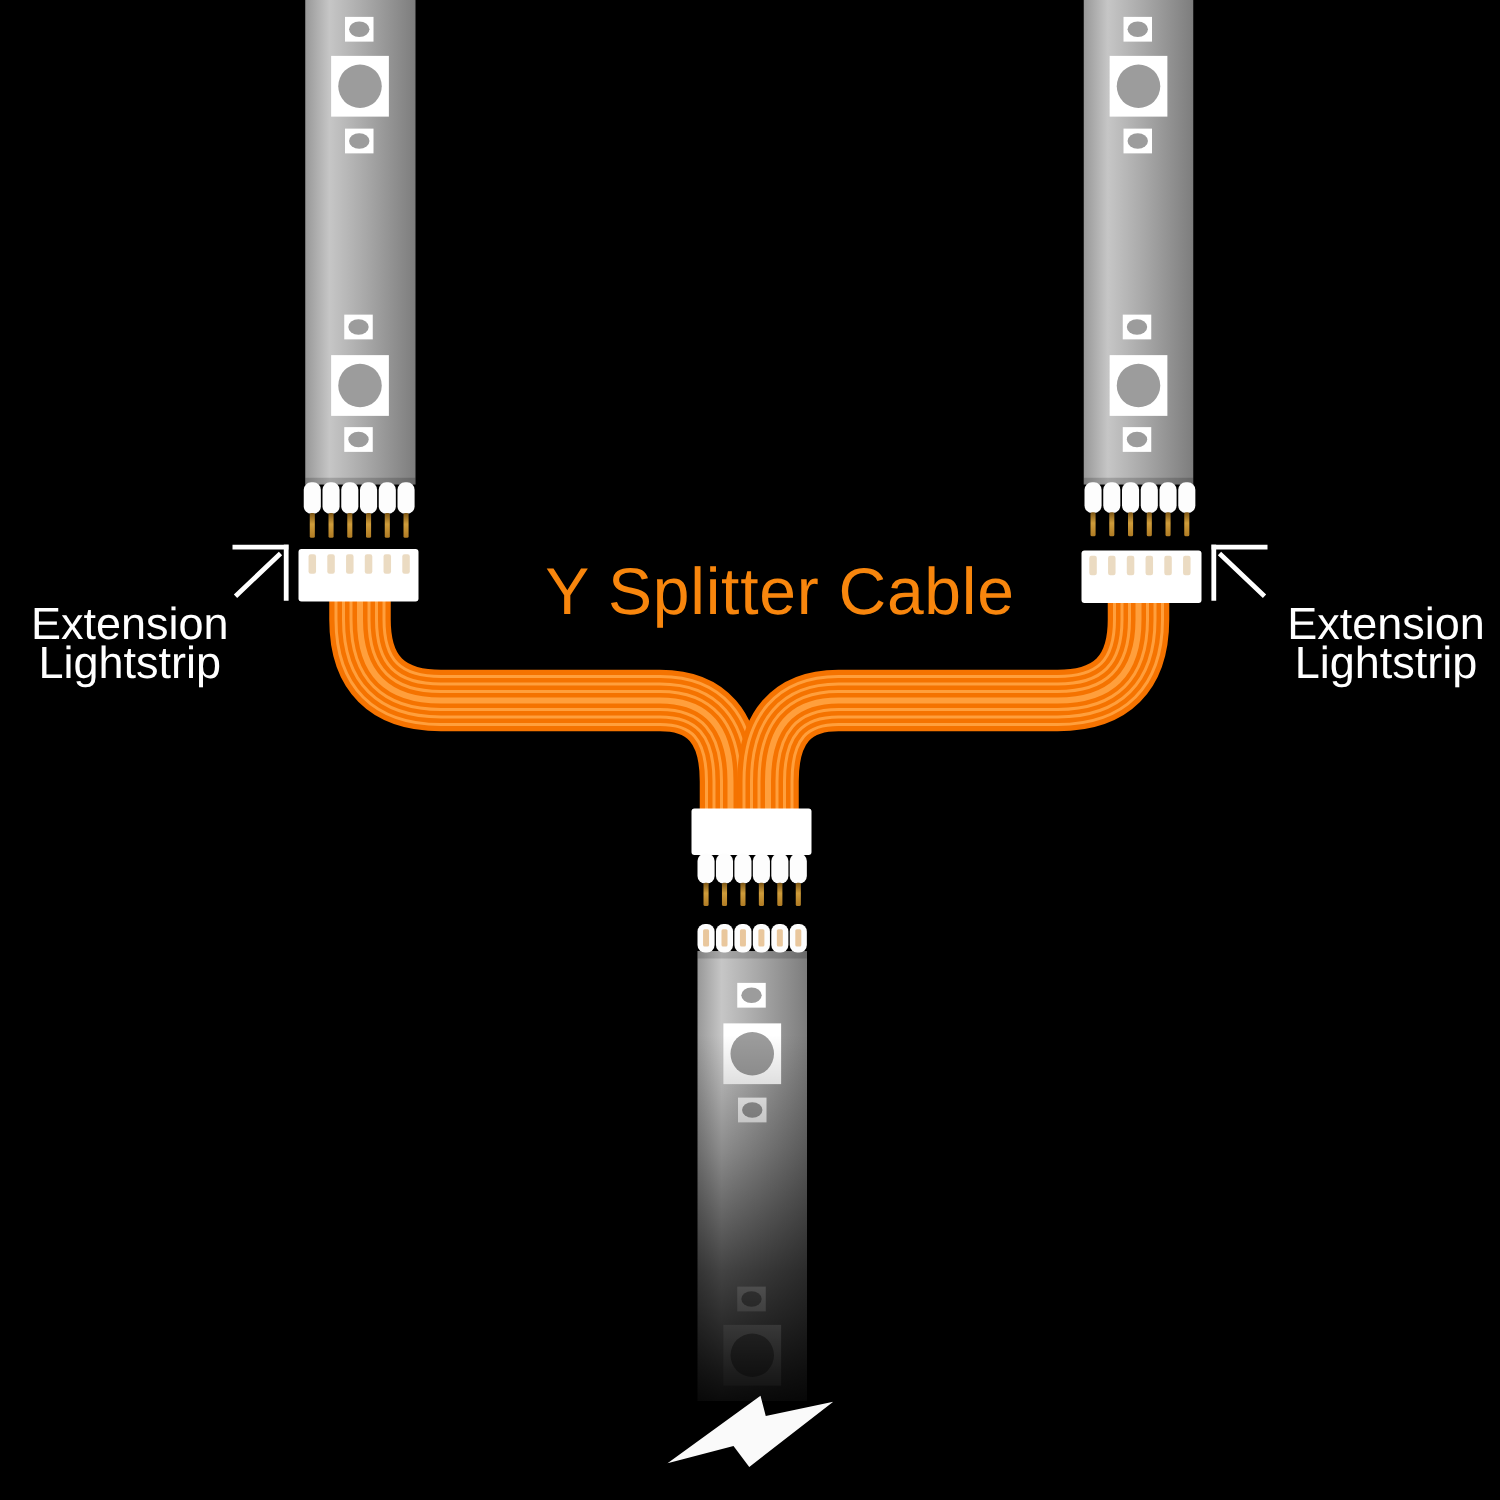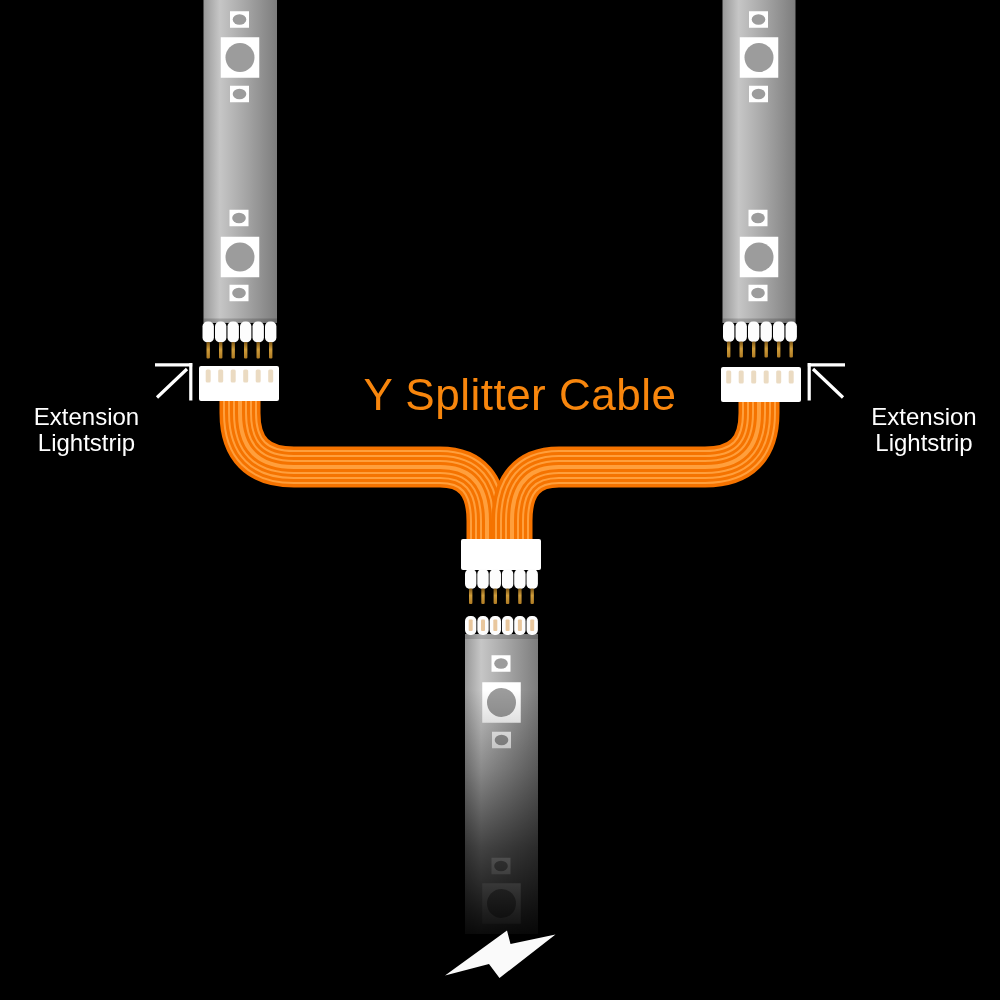--- a/index.html
+++ b/index.html
@@ -5,21 +5,21 @@
   :root{
     --background:#000; --title-orange:#f8860d; --label-text:#fff;
     --arrow:#fff; --bolt:#fafafa;
   }
   html,body{margin:0;padding:0;background:var(--background);}
   .stage{position:relative;width:1000px;height:1000px;background:var(--background);
          overflow:hidden;font-family:"Liberation Sans",sans-serif;}
   .stage svg{position:absolute;left:0;top:0;}
   .title{position:absolute;left:0;top:373px;width:1000px;text-align:center;
          font-size:44px;line-height:44px;color:var(--title-orange);letter-spacing:.5px;padding-left:20px;}
-  .label{position:absolute;color:var(--label-text);font-size:24px;line-height:26px;
+  .label{position:absolute;color:var(--label-text);font-size:30px;line-height:26px;
          text-align:center;}
   .label span{display:block;}
   .label-left{left:0;top:404px;width:173px;}
   .label-right{left:849px;top:404px;width:150px;}
 </style>
 </head>
 <body>
 
 <div class="stage">
 

